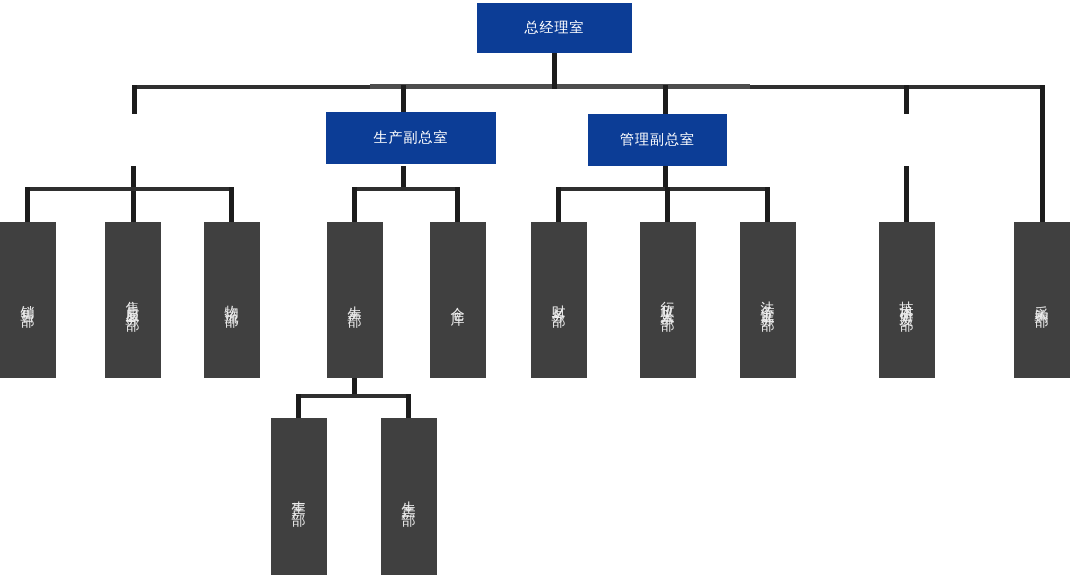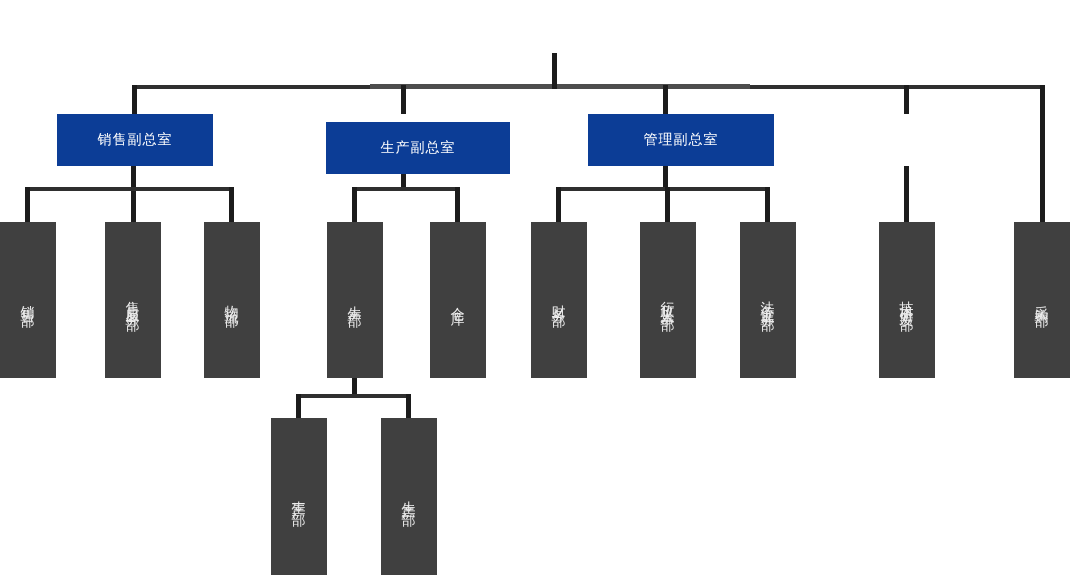--- a/index.html
+++ b/index.html
@@ -52,28 +52,28 @@
   <div class="vline" style="left:665px;top:187px;height:35px;"></div>
   <div class="vline" style="left:765px;top:187px;height:35px;"></div>
 
   <div class="vline" style="left:904px;top:166px;height:56px;"></div>
 
   <div class="vline" style="left:352px;top:378px;height:20px;"></div>
   <div class="hline" style="left:299px;top:394px;width:110px;"></div>
   <div class="vline" style="left:296px;top:394px;height:24px;"></div>
   <div class="vline" style="left:406px;top:394px;height:24px;"></div>
 
+  <div class="node lvl-office" style="left:477px;top:3px;width:155px;height:50px;">
+    <span>总经理室</span>
+  </div>
 
-  <div class="node lvl-office" style="left:57px;top:114px;width:156px;height:52px;">
-    <span>销售副总室</span>
-  </div>
-  <div class="node lvl-office" style="left:326px;top:122px;width:184px;height:52px;">
+  <div class="node lvl-office" style="left:326px;top:112px;width:170px;height:52px;">
     <span>生产副总室</span>
   </div>
-  <div class="node lvl-office" style="left:588px;top:114px;width:186px;height:52px;">
+  <div class="node lvl-office" style="left:588px;top:114px;width:139px;height:52px;">
     <span>管理副总室</span>
   </div>
 
   <div class="node lvl-dept" style="left:0px;top:222px;width:56px;height:156px;">
     <span>销售部</span>
   </div>
   <div class="node lvl-dept" style="left:105px;top:222px;width:56px;height:156px;">
     <span>售后服务部</span>
   </div>
   <div class="node lvl-dept" style="left:204px;top:222px;width:56px;height:156px;">

